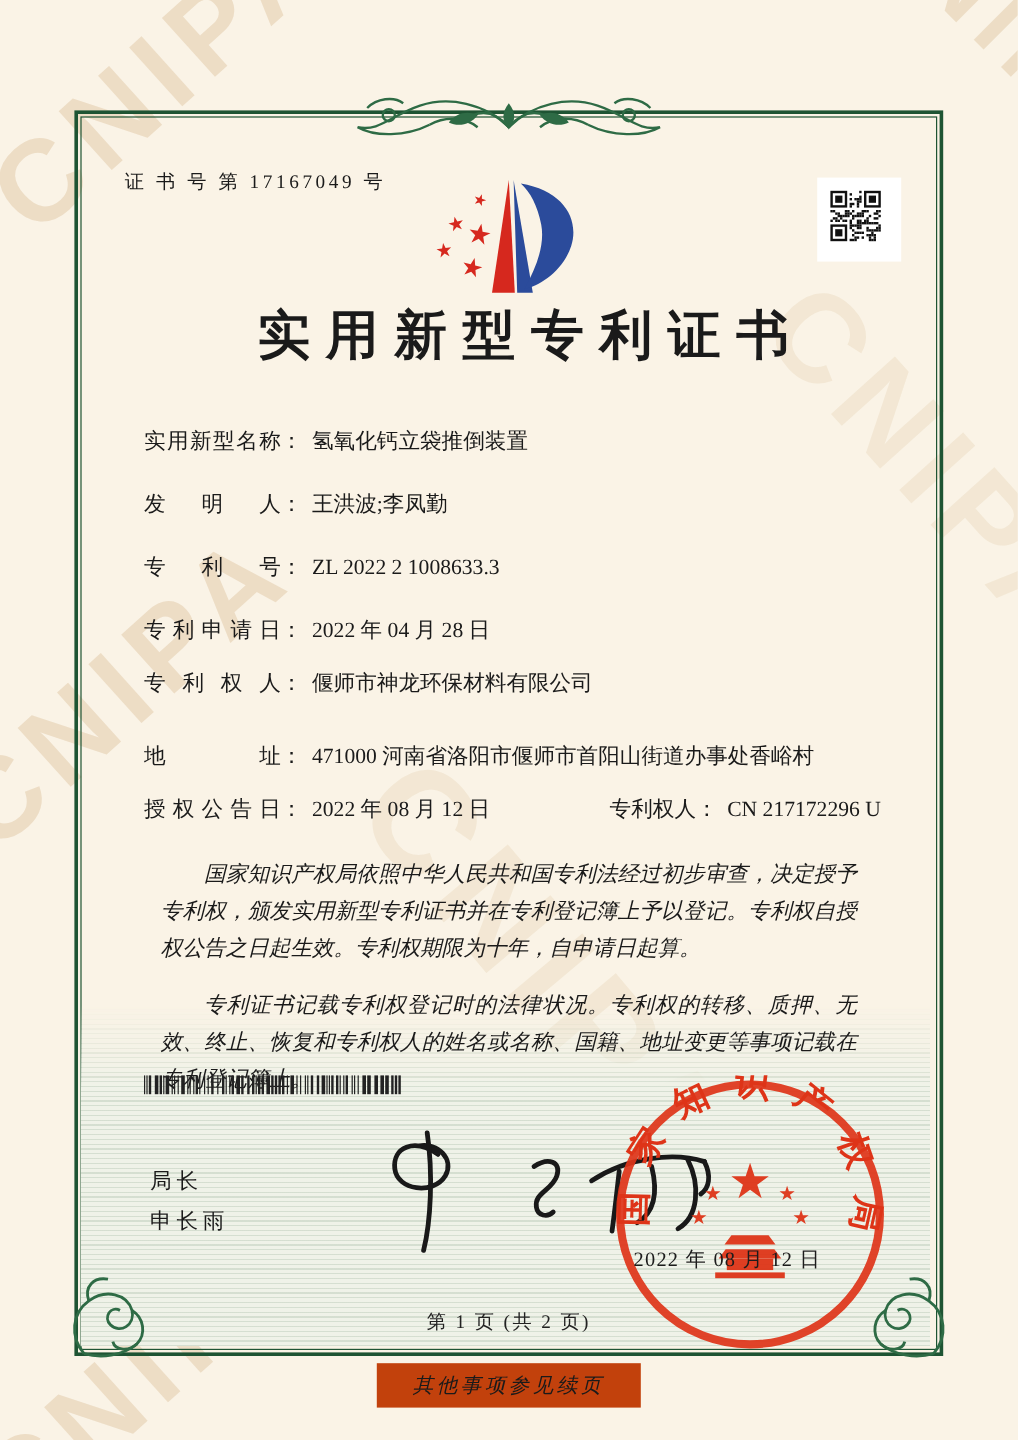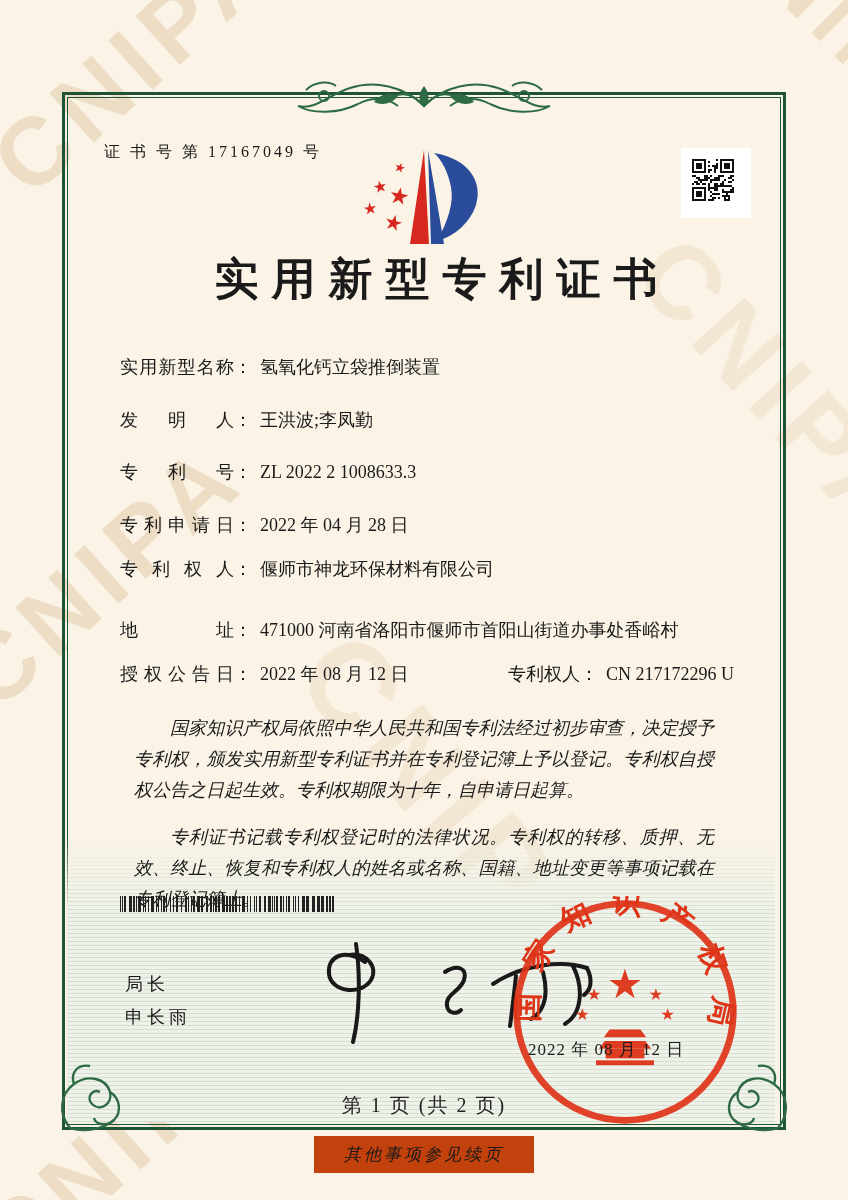--- a/index.html
+++ b/index.html
@@ -39,21 +39,21 @@
             line-height:31px;font-style:italic;text-align:justify;}
   .bodytext p{margin:16px;text-indent:2em;}
   .barcode{position:absolute;left:120px;top:896px;width:216px;height:16px;}
   .sig-title{position:absolute;left:125px;top:972px;font-size:18px;letter-spacing:4px;}
   .sig-name{position:absolute;left:125px;top:1005px;font-size:18px;letter-spacing:4px;}
   .sig-script{position:absolute;left:285px;top:930px;}
   
   .seal{position:absolute;left:509px;top:896px;width:232px;height:232px;}
   .seal-date{position:absolute;left:528px;top:1038px;font-size:17px;letter-spacing:1px;color:#1c1c1c;}
   .page-no{position:absolute;left:0;top:1092px;width:848px;text-align:center;
-           font-size:20px;letter-spacing:2px;color:#222;}
+           font-size:16px;letter-spacing:2px;color:#222;}
   .cont-note{position:absolute;left:50%;transform:translateX(-50%);top:1136px;
              background:#c2410c;padding:7px 30px;font-size:17px;letter-spacing:3px;font-style:italic;}
   .ornament-top{position:absolute;left:50%;transform:translateX(-50%);top:66px;}
   .corner{position:absolute;}
 </style>
 </head>
 <body>
 
 <span class="wm" style="left:-36px;top:6px;transform:rotate(-42deg);">CNIPA</span>
 <span class="wm" style="left:688px;top:-28px;transform:rotate(45deg);font-size:80px;">CNIPA</span>

